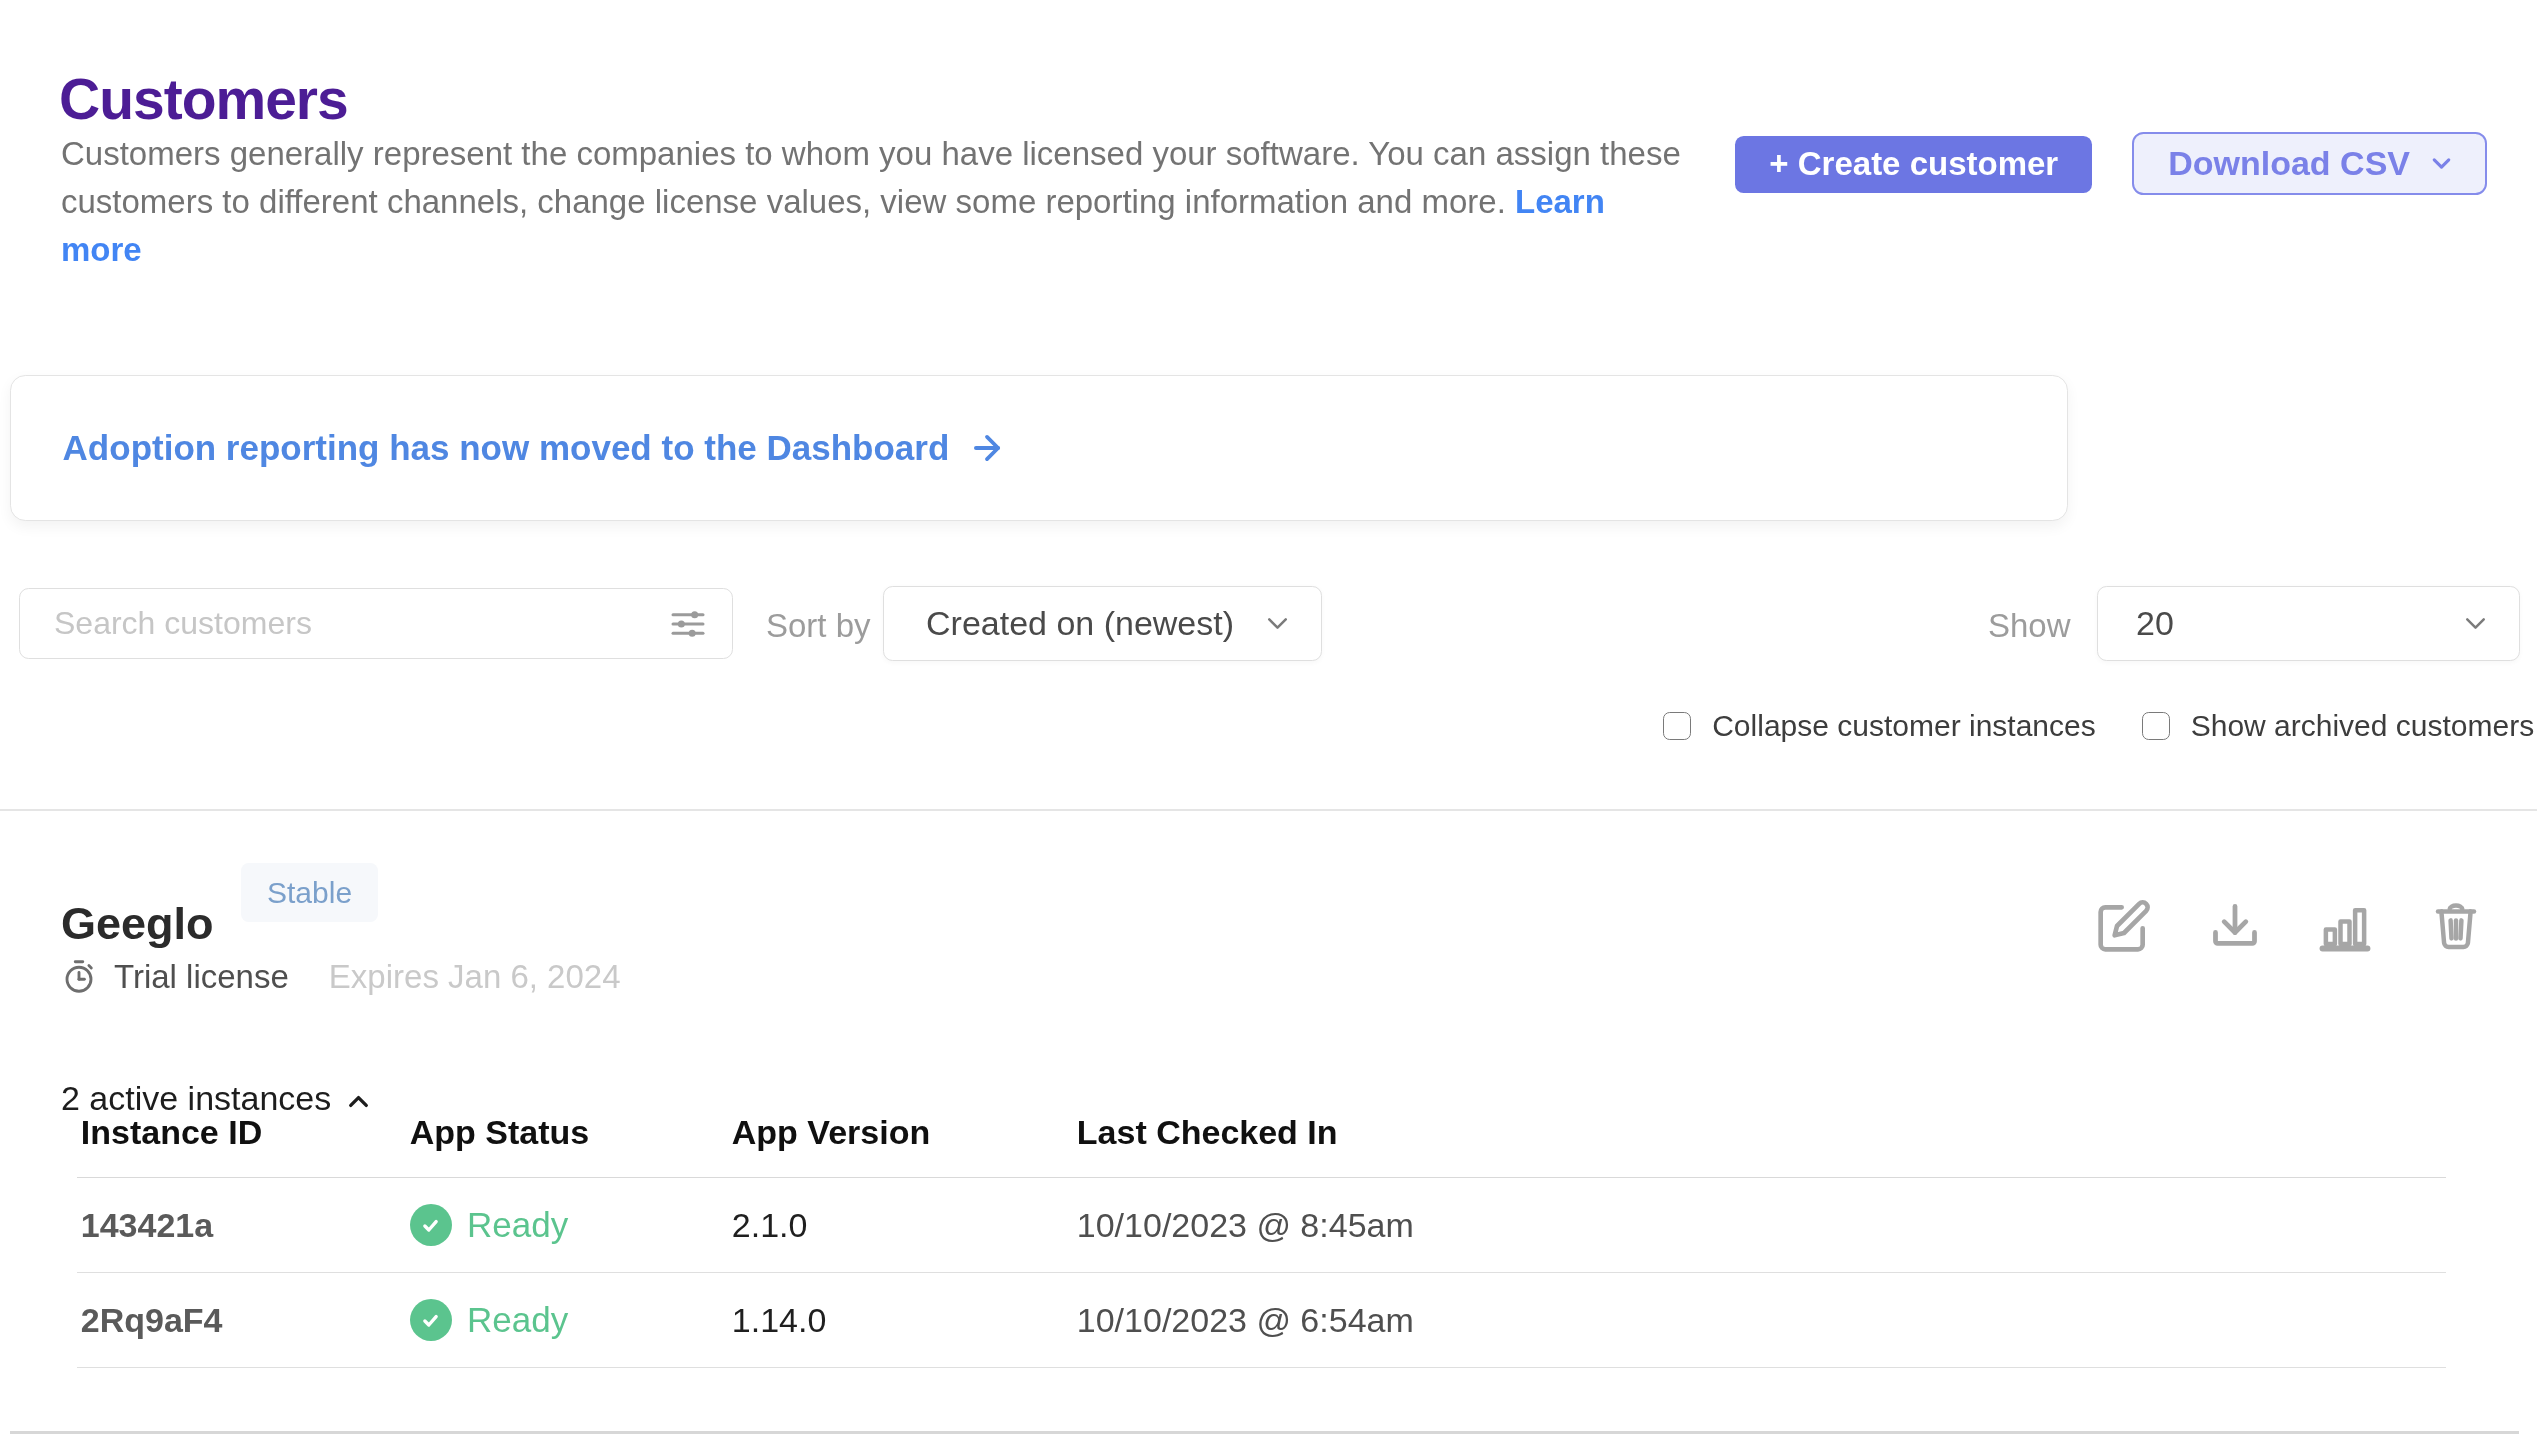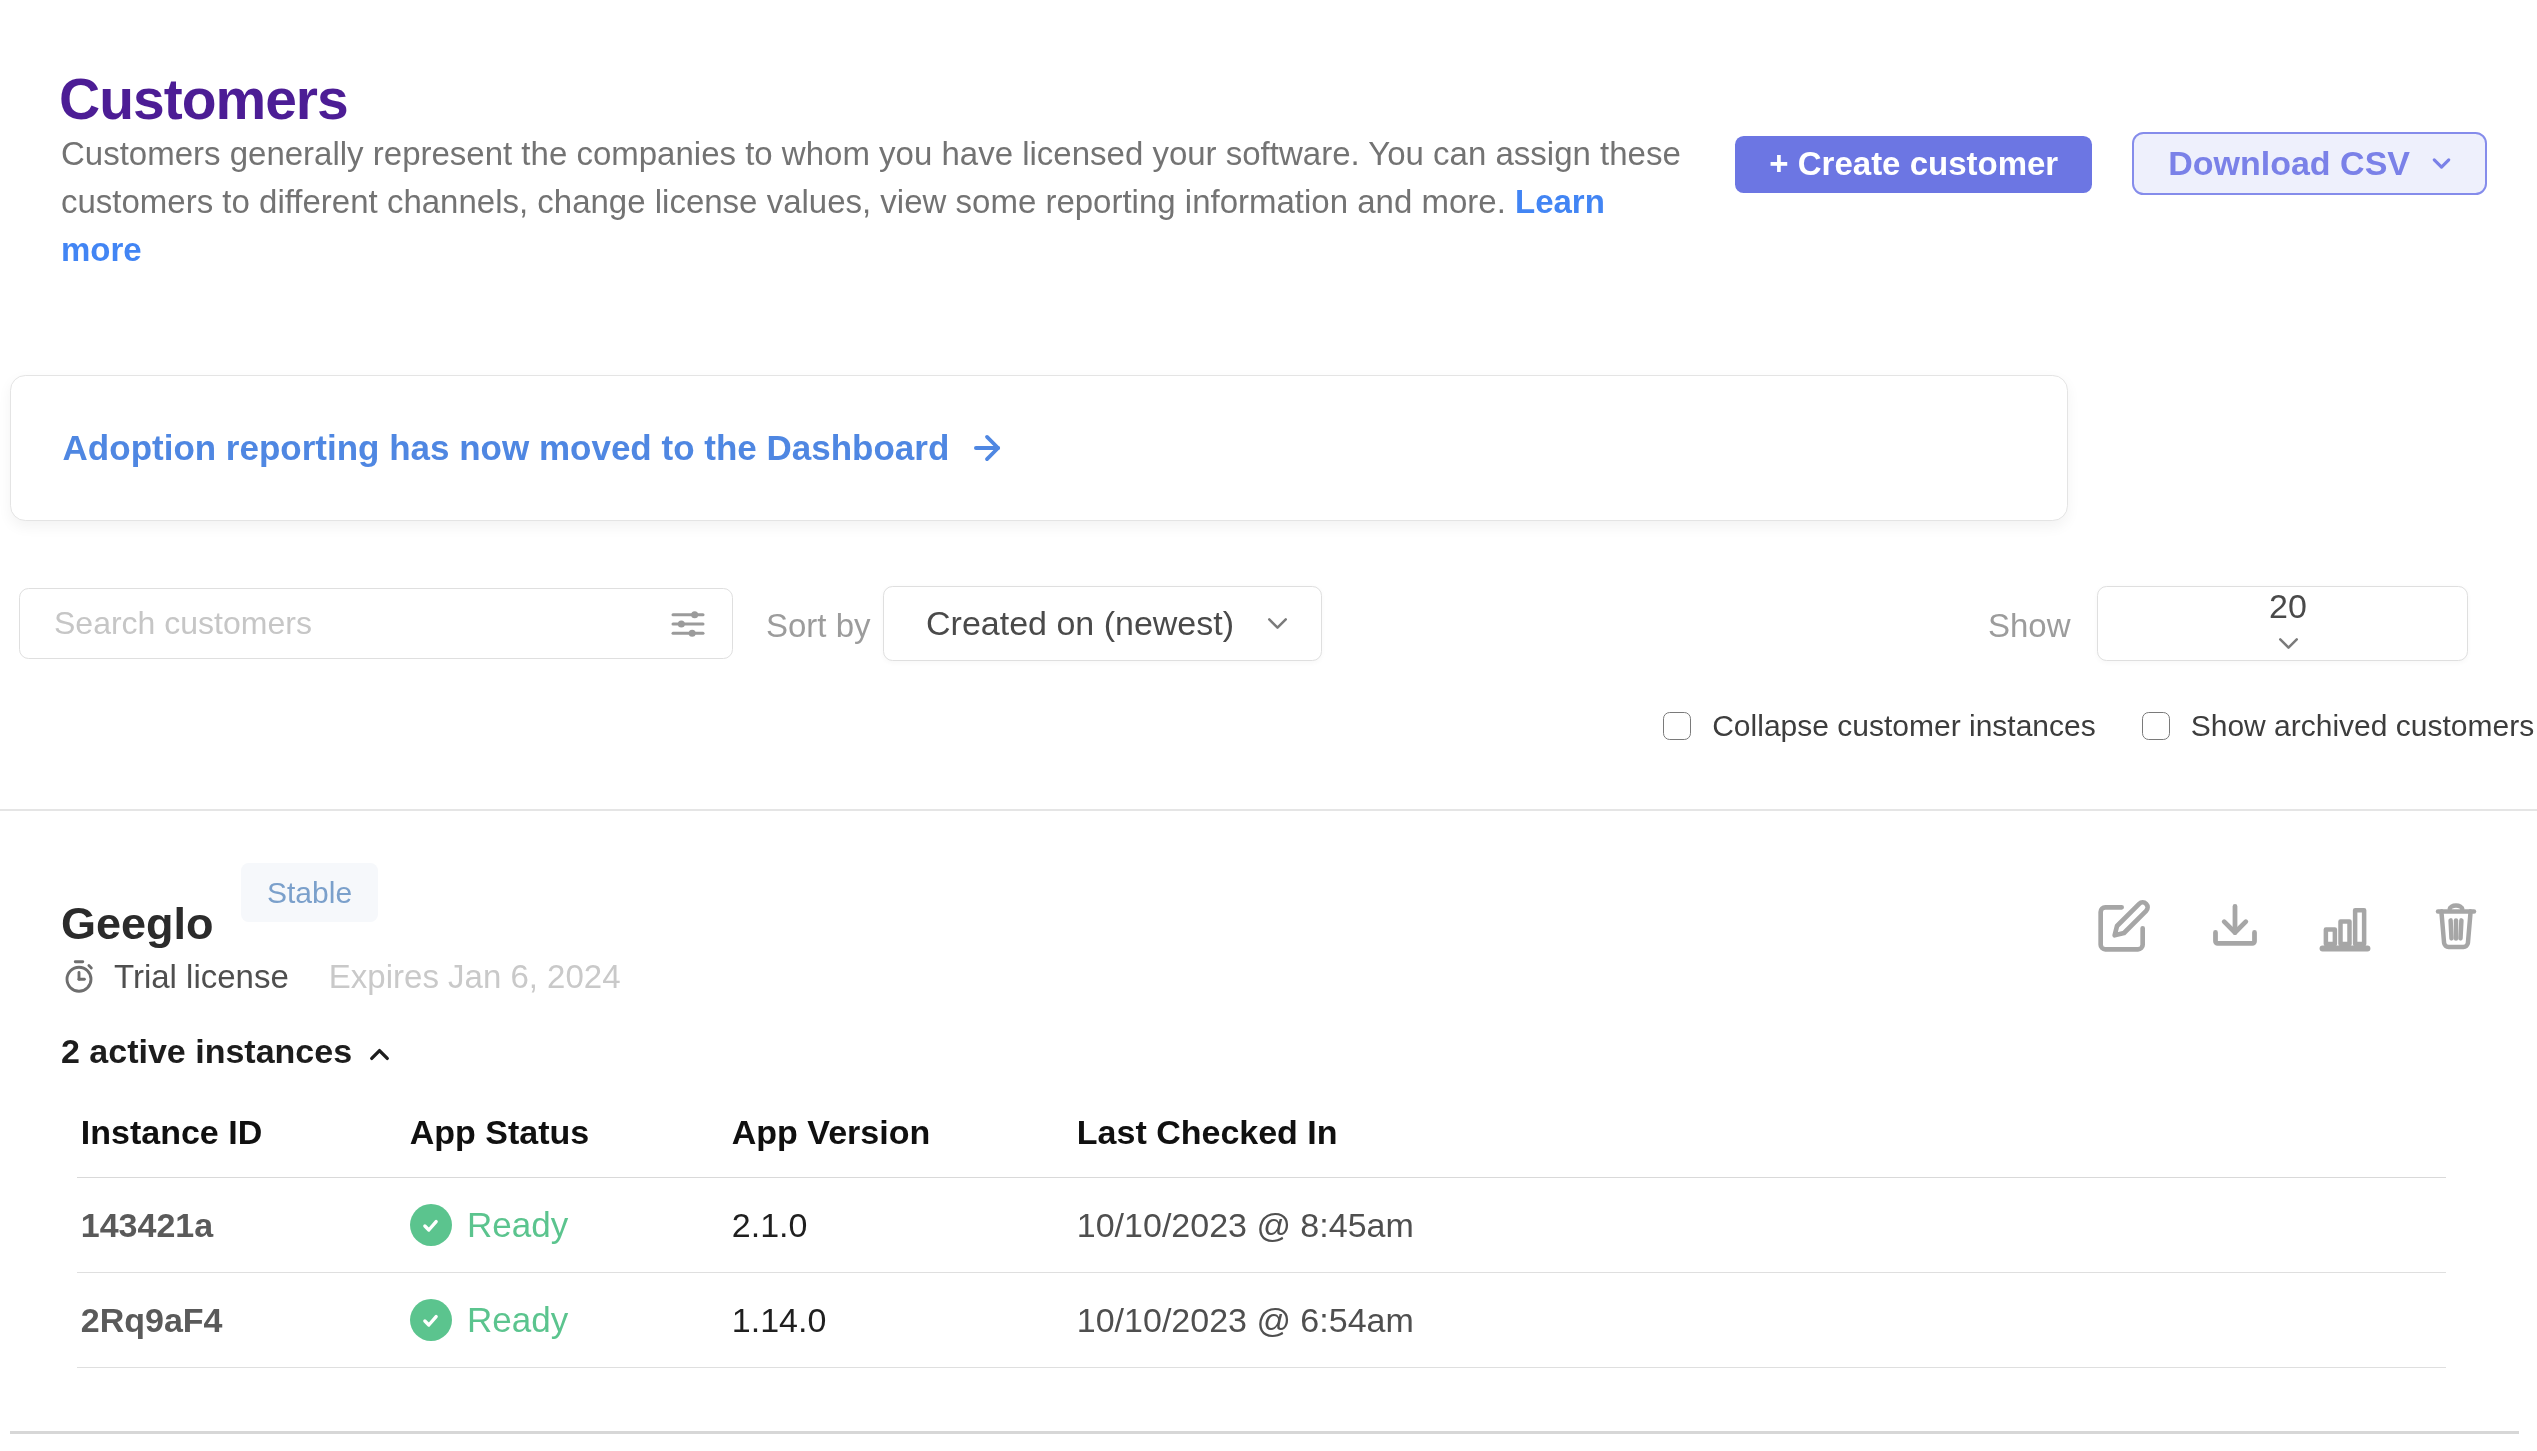--- a/index.html
+++ b/index.html
@@ -30,21 +30,21 @@
                   font-size:32px; color:#444; padding:0 96px 0 34px; outline:none; }
   .search-input::placeholder { color:#C6C6C6; }
   .sliders-icon { position:absolute; right:25px; top:16.3px; color:#9B9B9B; cursor:pointer; }
 
   .ctrl-label { position:absolute; font-size:33px; color:#9C9C9C; }
   .select-box { position:absolute; height:75px; border:1.9px solid #DFDFDF; border-radius:9.6px; background:#fff;
                 display:flex; align-items:center; justify-content:space-between; cursor:pointer;
                 box-shadow:0 1.9px 5.7px rgba(0,0,0,0.03); }
   .select-box .value { font-size:34px; color:#4A4A4A; }
   .sort-select { left:883px; top:586px; width:439px; padding:0 27px 0 42px; }
-  .show-select { left:2097px; top:586px; width:371px; padding:0 27px 0 38px;flex-direction:column; }
+  .show-select { left:2097px; top:586px; width:423px; padding:0 27px 0 38px; }
   .select-box svg { color:#7B7B7B; }
 
   .checkbox-row { position:absolute; top:709px; right:3.8px; display:flex; align-items:center; gap:46px; }
   .checkbox-item { display:flex; align-items:center; gap:21px; }
   .checkbox { width:28px; height:28px; border:1.9px solid #7A7A7A; border-radius:6.7px; background:#fff; cursor:pointer; flex:0 0 auto; }
   .checkbox-label { font-size:30px; color:#3D3D3D; white-space:nowrap;text-align:center; }
 
   .divider { position:absolute; left:0; top:809px; width:2538px; height:1.9px; background:#E5E5E5; }
 
   
@@ -52,22 +52,22 @@
   .channel-badge { position:absolute; left:241px; top:863px; height:59px; padding:0 26px; background:#F6F8FB; color:#7BA0CB;
                    font-size:30px; border-radius:7.7px; display:flex; align-items:center; }
   .card-icons { position:absolute; top:898px; right:55px; display:flex; align-items:center; gap:57px; color:#A6A6A6; }
   .card-icons .icon-btn { cursor:pointer; display:flex; }
 
   .license-row { position:absolute; left:61px; top:958px; display:flex; align-items:center; gap:17px; }
   .license-row .stopwatch { color:#6E6E6E; display:flex; }
   .license-type { font-size:33px; color:#4F4F4F; }
   .license-expiry { font-size:33px; color:#C9C9C9; margin-left:23px; }
 
-  .instances-toggle { position:absolute; left:61px; top:1032px; display:flex; align-items:center; gap:12px;
-                      font-size:34px; font-weight:700; color:#1D1D1D; cursor:pointer; }
+  .instances-toggle { position:absolute; left:61px; top:1079px; display:flex; align-items:center; gap:12px;
+                      font-size:34px; font-weight:400; color:#1D1D1D; cursor:pointer; }
   .instances-toggle svg { color:#1D1D1D; margin-top:5.7px; }
 
   
   .itable { position:absolute; left:77px; top:1113px; width:2369px; }
   .itable .thead { display:flex; align-items:flex-start; height:65px; border-bottom:1.9px solid #D9D9D9; }
   .itable .thead > div { font-size:34px; font-weight:700; color:#101010; padding-left:3.8px; }
   .itable .trow { display:flex; align-items:center; height:95px; border-bottom:1.9px solid #DFDFDF; }
   .col-id { width:329px; flex:0 0 auto; }
   .col-status { width:322px; flex:0 0 auto; }
   .col-version { width:345px; flex:0 0 auto; }

